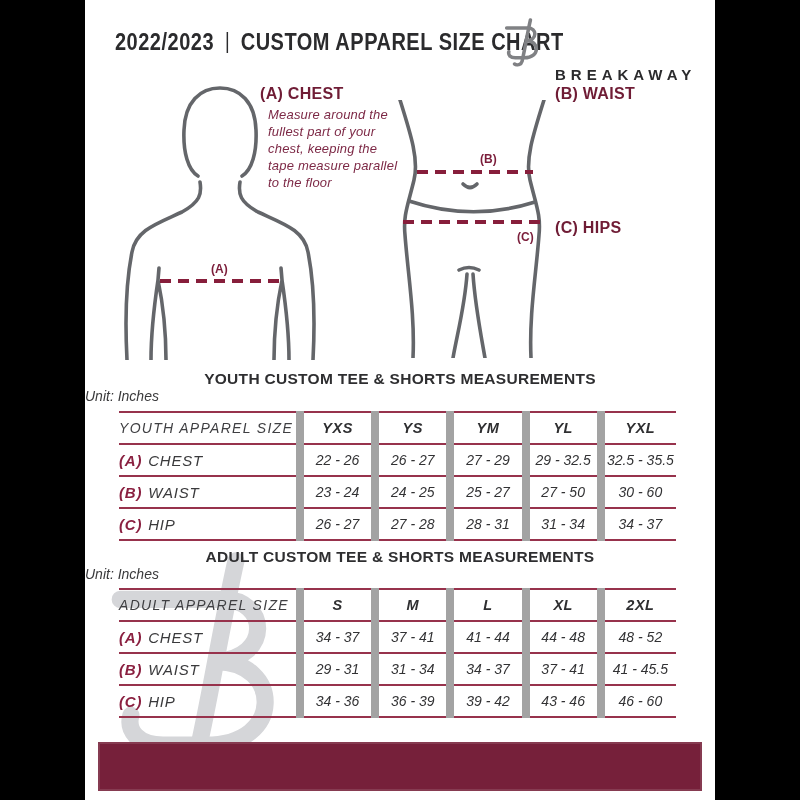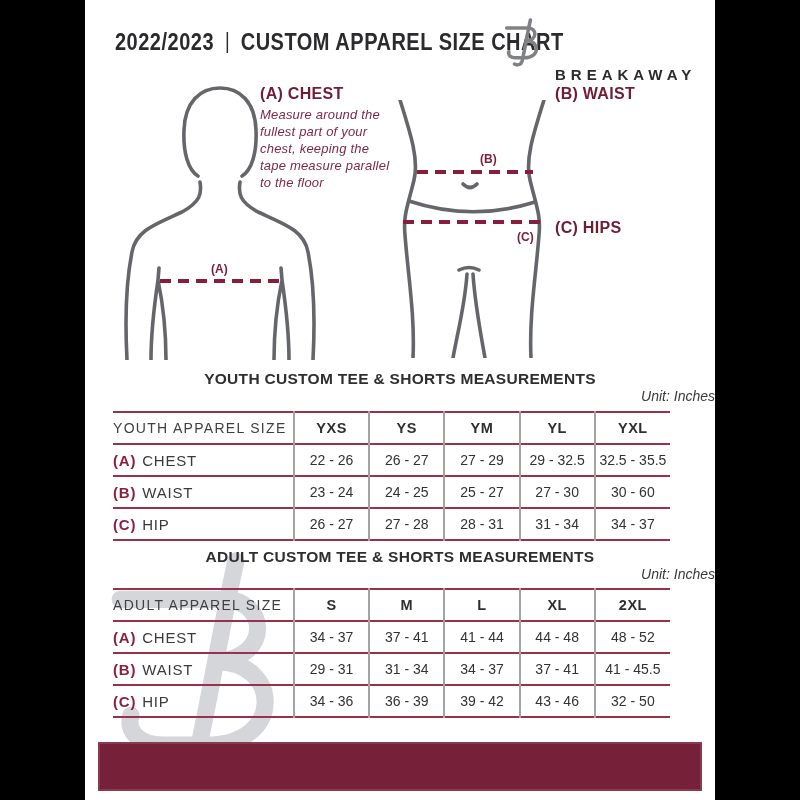--- a/index.html
+++ b/index.html
@@ -18,33 +18,33 @@
 
   
   .fig{position:absolute;z-index:1;}
   .fig-stroke{fill:none;stroke:#64666a;stroke-width:3.6;stroke-linecap:round;}
   .dash-line{stroke:#871e3b;stroke-width:4;stroke-dasharray:11 7;fill:none;}
   .marker-label{font-family:"Liberation Sans",sans-serif;font-weight:bold;font-size:12px;fill:#7b1d3a;}
 
   
   .guide-head{position:absolute;font-weight:bold;font-size:16px;color:#6f1c35;letter-spacing:.3px;z-index:1;}
   .guide-body{position:absolute;font-style:italic;font-size:13px;line-height:1.3;color:#7d2946;
-              white-space:pre-line;letter-spacing:.2px;z-index:1;}
+              white-space:pre-line;letter-spacing:.2px;z-index:1;margin-left:8px;}
 
   
   .sec-title{position:absolute;left:0;width:630px;text-align:center;font-weight:bold;font-size:15.5px;
              color:#2e2e30;letter-spacing:.3px;z-index:1;}
-  .sec-unit{position:absolute;left:0;width:630px;text-align:right;font-style:italic;font-size:14px;
+  .sec-unit{position:absolute;left:0;width:630px;text-align:left;font-style:italic;font-size:14px;
             color:#3a3a3c;z-index:1;}
-  table.size-table{position:absolute;left:28px;width:557px;border-collapse:collapse;table-layout:fixed;
-                   z-index:1;background:transparent;}
+  table.size-table{position:absolute;left:34px;width:557px;border-collapse:collapse;table-layout:fixed;
+                   z-index:1;background:transparent;font-style:italic;}
   table.size-table tr{border-top:2px solid #97324c;}
   table.size-table{border-bottom:2px solid #97324c;}
   table.size-table td{border:none;height:30px;padding:0;vertical-align:middle;}
-  table.size-table td + td{border-left:2px solid #a3a3a3;}
+  table.size-table td + td{border-left:8px solid #a3a3a3;}
   td.col-head-first{font-size:14px;color:#3f3f42;letter-spacing:1.3px;padding-left:18px;}
   td.col-head{font-weight:bold;font-size:14.5px;color:#2f2f31;text-align:center;letter-spacing:.5px;}
   td.row-head{padding-left:20px;font-size:15px;color:#3a3a3c;letter-spacing:.8px;}
   td.row-head .pfx{font-weight:bold;color:#8a2040;margin-right:6px;}
   td.val{font-size:14px;color:#323234;text-align:center;}
 
   
   .watermark{position:absolute;left:22px;top:548px;width:215px;height:240px;color:#d5d6d9;z-index:0;}
   .footer-bar{position:absolute;left:13px;top:742px;width:604px;height:49px;background:#76203a;
               box-shadow:inset 0 0 0 2px rgba(255,255,255,.12);z-index:2;}
@@ -140,21 +140,21 @@
         <td class="val">29 - 32.5</td>
         <td class="val">32.5 - 35.5</td>
       </tr>
       <tr>
         <td class="row-head">
           <span class="pfx">(B)</span><span>WAIST</span>
         </td>
         <td class="val">23 - 24</td>
         <td class="val">24 - 25</td>
         <td class="val">25 - 27</td>
-        <td class="val">27 - 30</td>
+        <td class="val">27 - 50</td>
         <td class="val">30 - 60</td>
       </tr>
       <tr>
         <td class="row-head">
           <span class="pfx">(C)</span><span>HIP</span>
         </td>
         <td class="val">26 - 27</td>
         <td class="val">27 - 28</td>
         <td class="val">28 - 31</td>
         <td class="val">31 - 34</td>
@@ -205,20 +205,20 @@
         <td class="val">41 - 45.5</td>
       </tr>
       <tr>
         <td class="row-head">
           <span class="pfx">(C)</span><span>HIP</span>
         </td>
         <td class="val">34 - 36</td>
         <td class="val">36 - 39</td>
         <td class="val">39 - 42</td>
         <td class="val">43 - 46</td>
-        <td class="val">32 - 50</td>
+        <td class="val">46 - 60</td>
       </tr>
     </tbody>
       </table>
 
     <div class="footer-bar"></div>
   </div>
 </div>
 
 </body></html>

